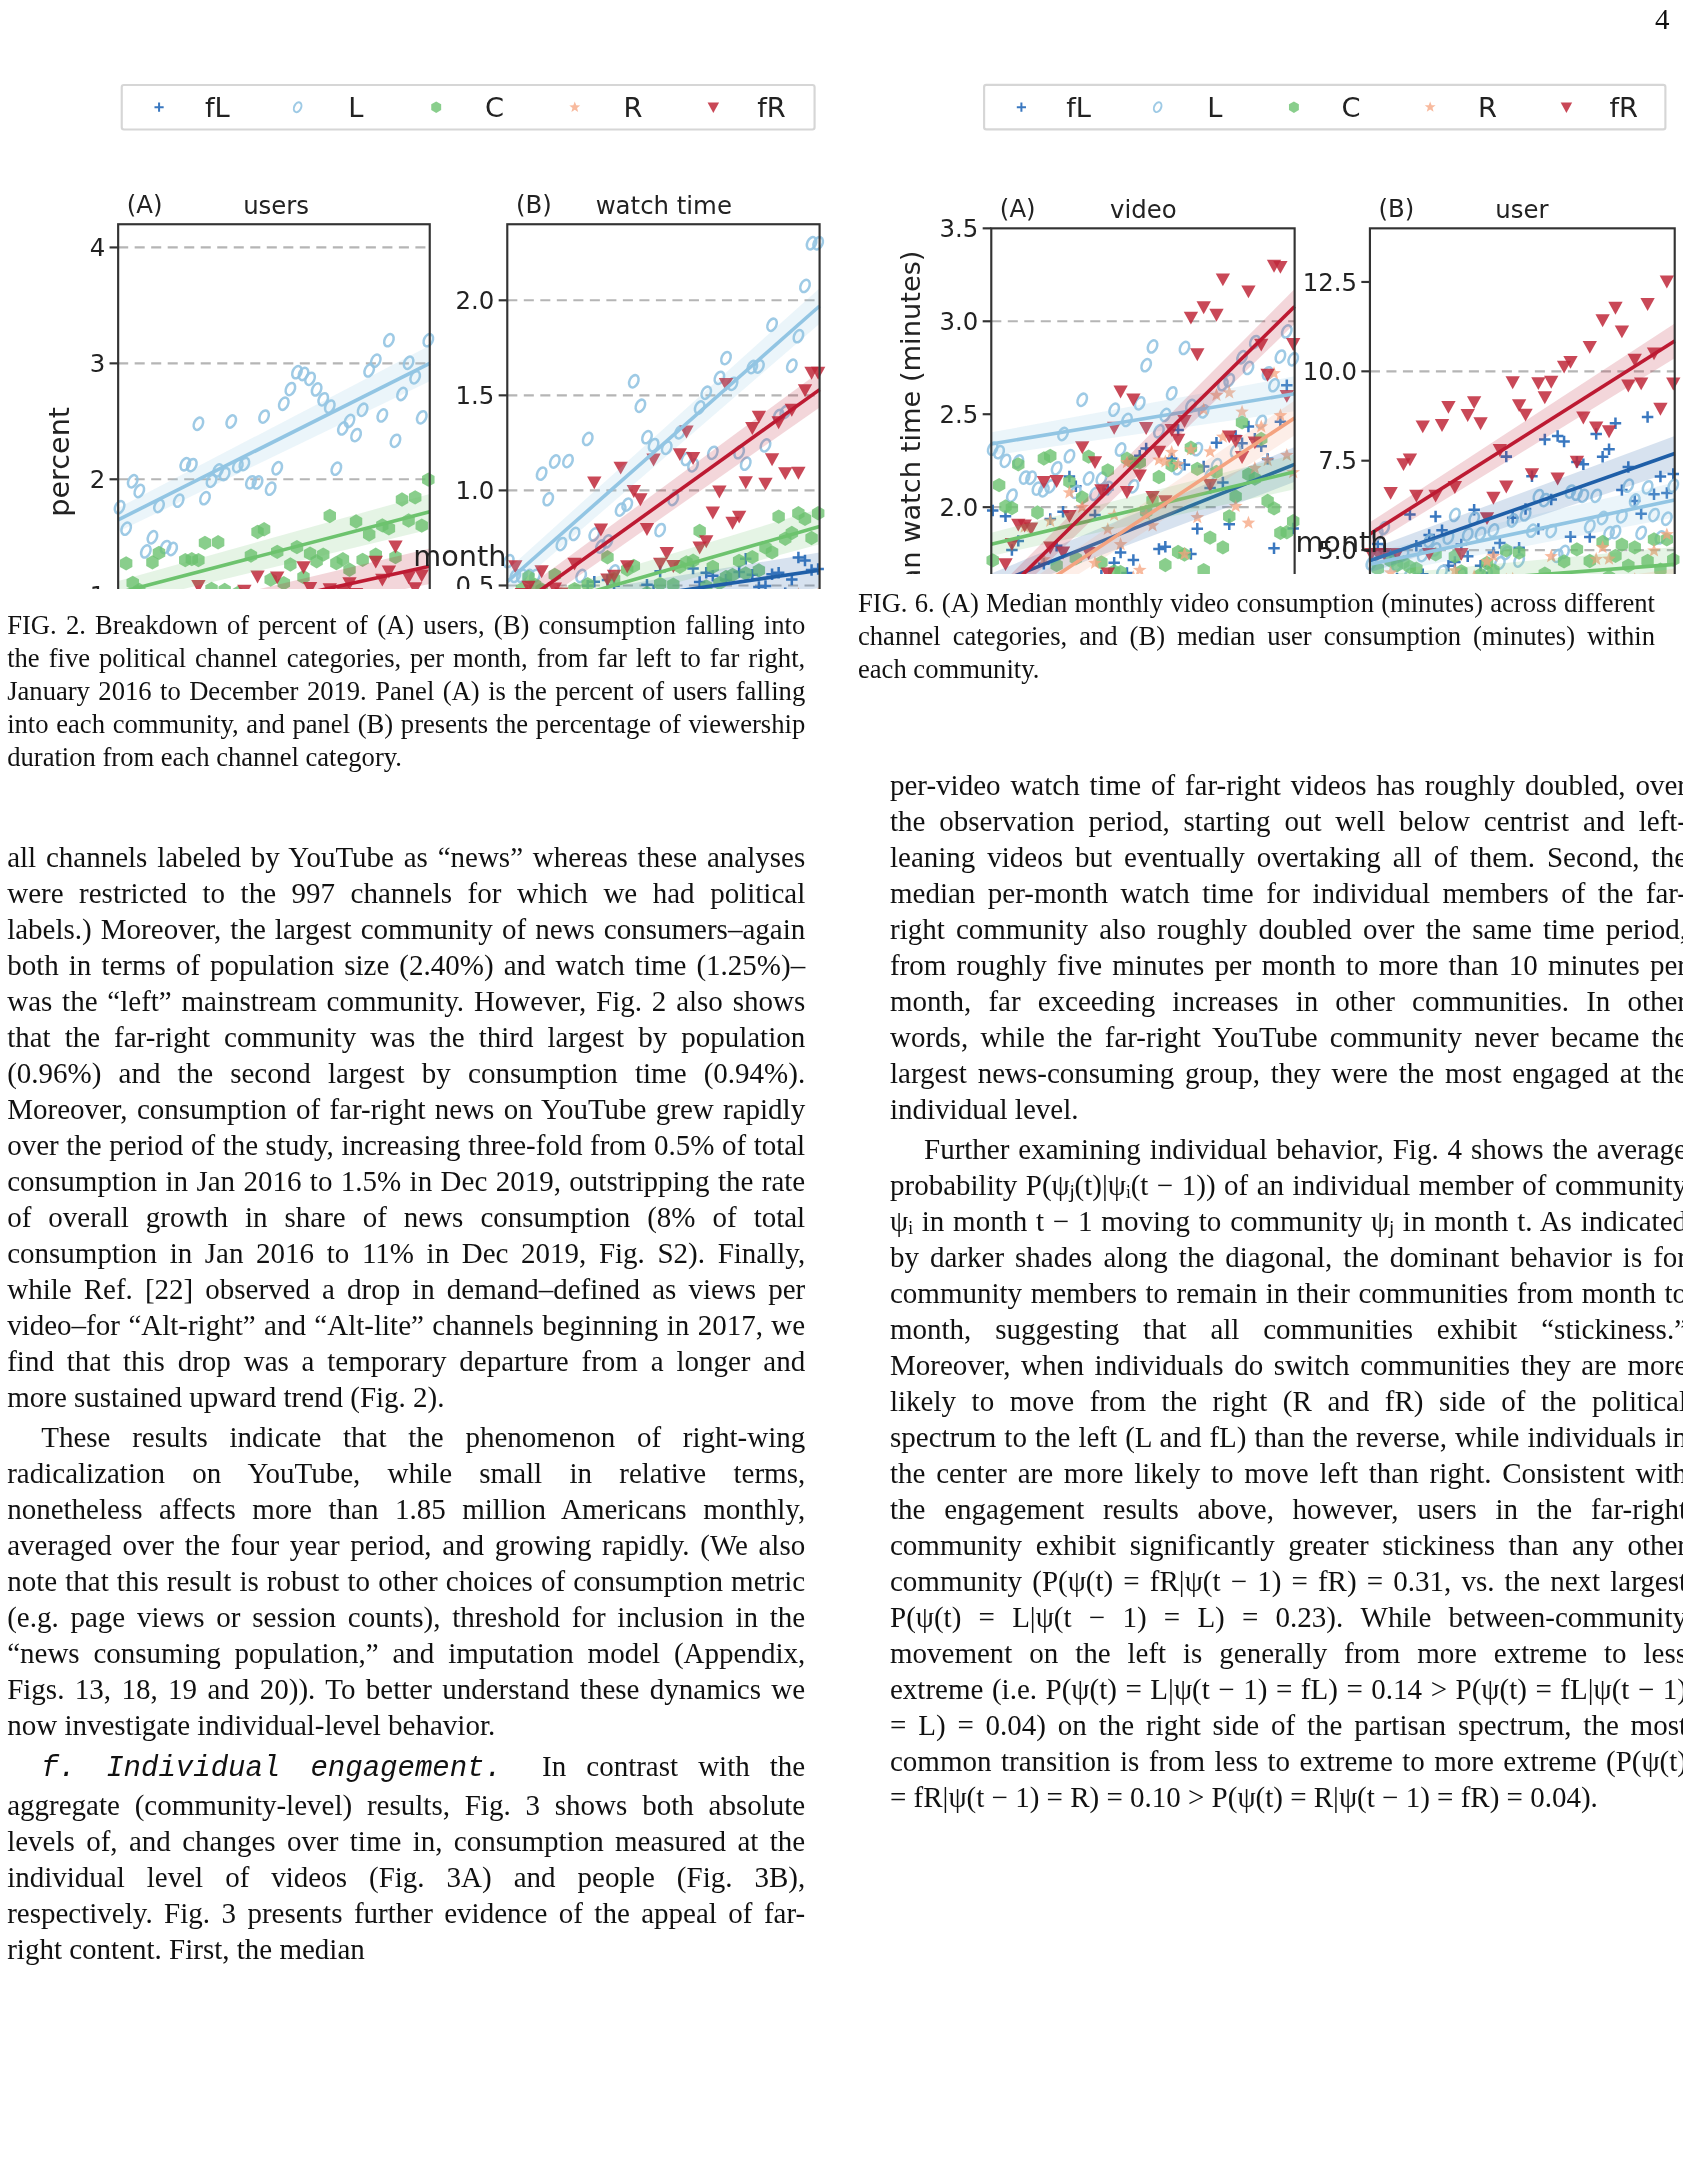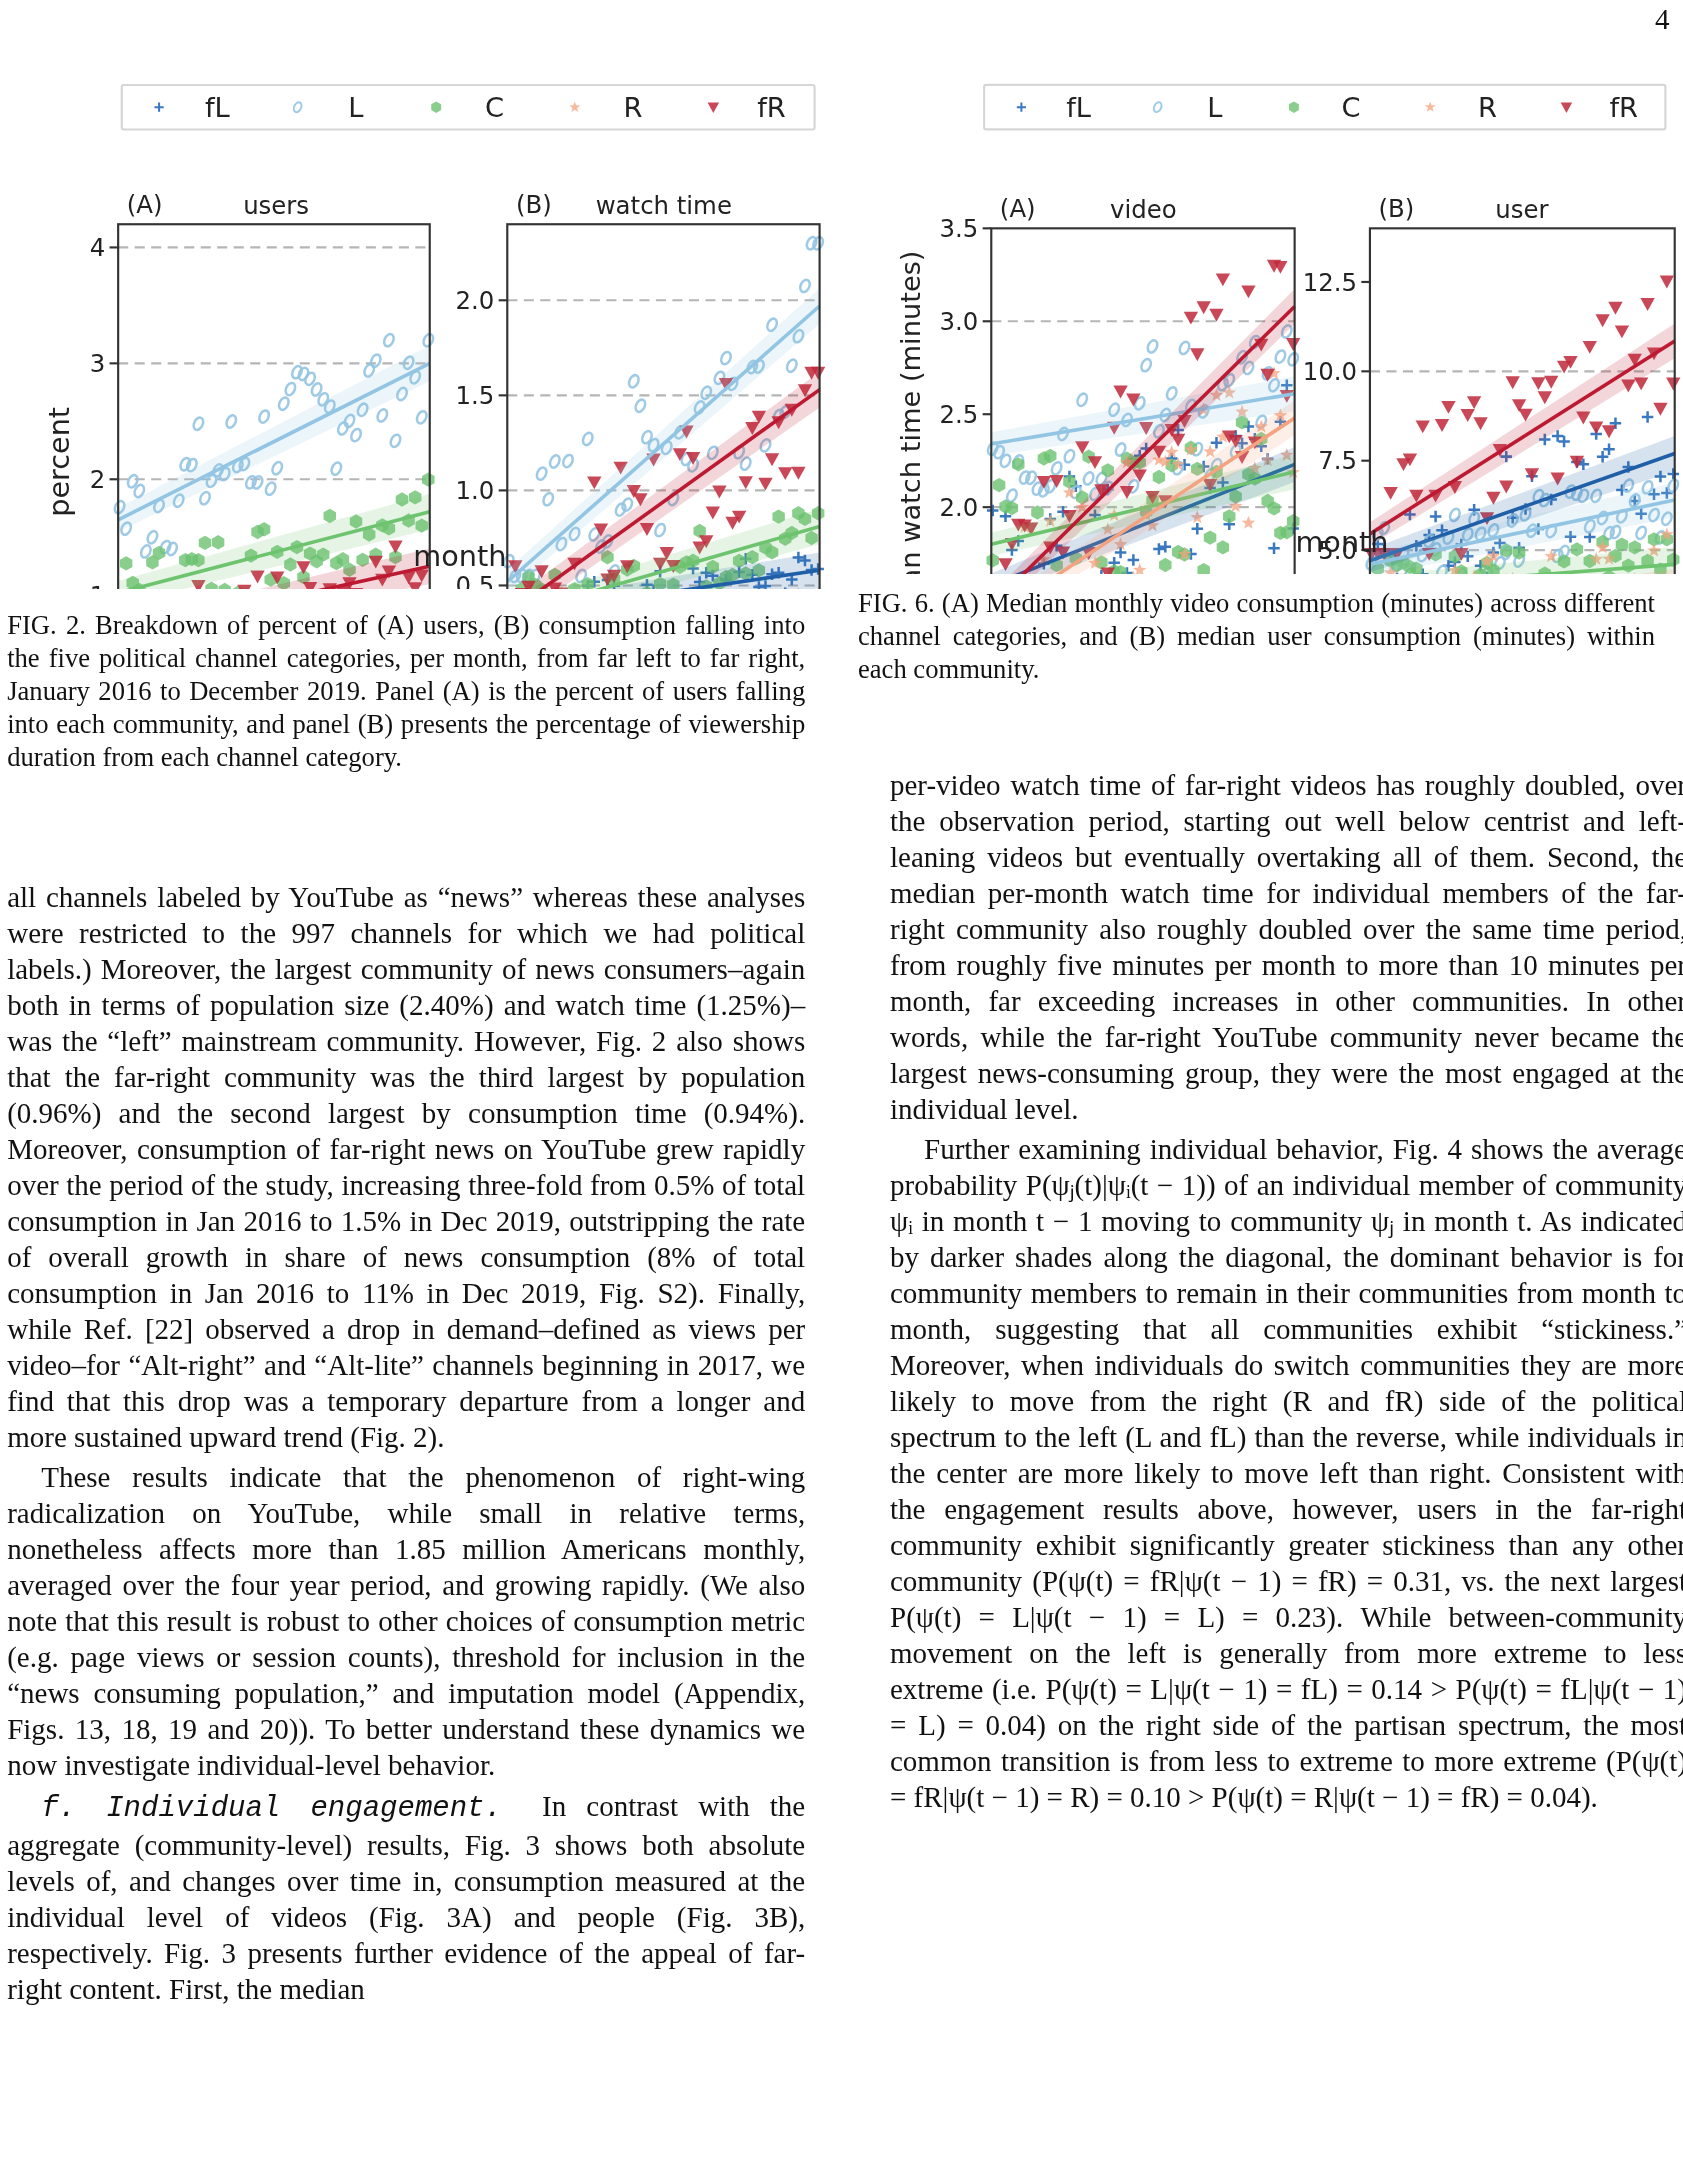--- a/index.html
+++ b/index.html
@@ -1159,21 +1159,21 @@
         <text x="1008.75" y="896" text-anchor="end" font-size="32" font-family="DejaVu Sans, sans-serif" fill="#222" transform="rotate(-30 1008.75 896)">2019/01</text>
         <text x="696" y="202" font-size="34" font-family="DejaVu Sans, sans-serif" fill="#222">(B)</text>
         <text x="896" y="204" text-anchor="middle" font-size="34" font-family="DejaVu Sans, sans-serif" fill="#222">user</text>
       </g>
       <text x="56" y="530" text-anchor="middle" font-size="38" font-family="DejaVu Sans, sans-serif" fill="#222" transform="rotate(-90 56 530)">median watch time (minutes)</text>
       <text x="645" y="670" text-anchor="middle" font-size="40" font-family="DejaVu Sans, sans-serif" fill="#222">month</text>
     </svg>
 </div>
 <div class="caption" style="left:858px;top:587px;width:797px;">FIG. 6. (A) Median monthly video consumption (minutes) across different channel categories, and (B) median user consumption (minutes) within each community.</div>
 
-<div class="col" style="left:7.2px;top:879px;width:798px;">
+<div class="col" style="left:7.2px;top:839px;width:798px;">
   <p>all channels labeled by YouTube as “news” whereas these analyses were restricted to the 997 channels for which we had political labels.) Moreover, the largest community of news consumers–again both in terms of population size (2.40%) and watch time (1.25%)–was the “left” mainstream community. However, Fig. 2 also shows that the far-right community was the third largest by population (0.96%) and the second largest by consumption time (0.94%). Moreover, consumption of far-right news on YouTube grew rapidly over the period of the study, increasing three-fold from 0.5% of total consumption in Jan 2016 to 1.5% in Dec 2019, outstripping the rate of overall growth in share of news consumption (8% of total consumption in Jan 2016 to 11% in Dec 2019, Fig. S2). Finally, while Ref. [22] observed a drop in demand–defined as views per video–for “Alt-right” and “Alt-lite” channels beginning in 2017, we find that this drop was a temporary departure from a longer and more sustained upward trend (Fig. 2).</p>
   <p class="indent">These results indicate that the phenomenon of right-wing radicalization on YouTube, while small in relative terms, nonetheless affects more than 1.85 million Americans monthly, averaged over the four year period, and growing rapidly. (We also note that this result is robust to other choices of consumption metric (e.g. page views or session counts), threshold for inclusion in the “news consuming population,” and imputation model (Appendix, Figs. 13, 18, 19 and 20)). To better understand these dynamics we now investigate individual-level behavior.</p>
   <p class="indent"><span class="runin">f. Individual engagement.</span>&nbsp;&nbsp;<span>In contrast with the aggregate (community-level) results, Fig. 3 shows both absolute levels of, and changes over time in, consumption measured at the individual level of videos (Fig. 3A) and people (Fig. 3B), respectively. Fig. 3 presents further evidence of the appeal of far-right content. First, the median</span></p>
 </div>
 
 <div class="col" style="left:890px;top:767px;width:797px;">
   <p>per-video watch time of far-right videos has roughly doubled, over the observation period, starting out well below centrist and left-leaning videos but eventually overtaking all of them. Second, the median per-month watch time for individual members of the far-right community also roughly doubled over the same time period, from roughly five minutes per month to more than 10 minutes per month, far exceeding increases in other communities. In other words, while the far-right YouTube community never became the largest news-consuming group, they were the most engaged at the individual level.</p>
   <p class="indent">Further examining individual behavior, Fig. 4 shows the average probability P(ψⱼ(t)|ψᵢ(t − 1)) of an individual member of community ψᵢ in month t − 1 moving to community ψⱼ in month t. As indicated by darker shades along the diagonal, the dominant behavior is for community members to remain in their communities from month to month, suggesting that all communities exhibit “stickiness.” Moreover, when individuals do switch communities they are more likely to move from the right (R and fR) side of the political spectrum to the left (L and fL) than the reverse, while individuals in the center are more likely to move left than right. Consistent with the engagement results above, however, users in the far-right community exhibit significantly greater stickiness than any other community (P(ψ(t) = fR|ψ(t − 1) = fR) = 0.31, vs. the next largest P(ψ(t) = L|ψ(t − 1) = L) = 0.23). While between-community movement on the left is generally from more extreme to less extreme (i.e. P(ψ(t) = L|ψ(t − 1) = fL) = 0.14 &gt; P(ψ(t) = fL|ψ(t − 1) = L) = 0.04) on the right side of the partisan spectrum, the most common transition is from less to extreme to more extreme (P(ψ(t) = fR|ψ(t − 1) = R) = 0.10 &gt; P(ψ(t) = R|ψ(t − 1) = fR) = 0.04).</p>
 </div>
 

